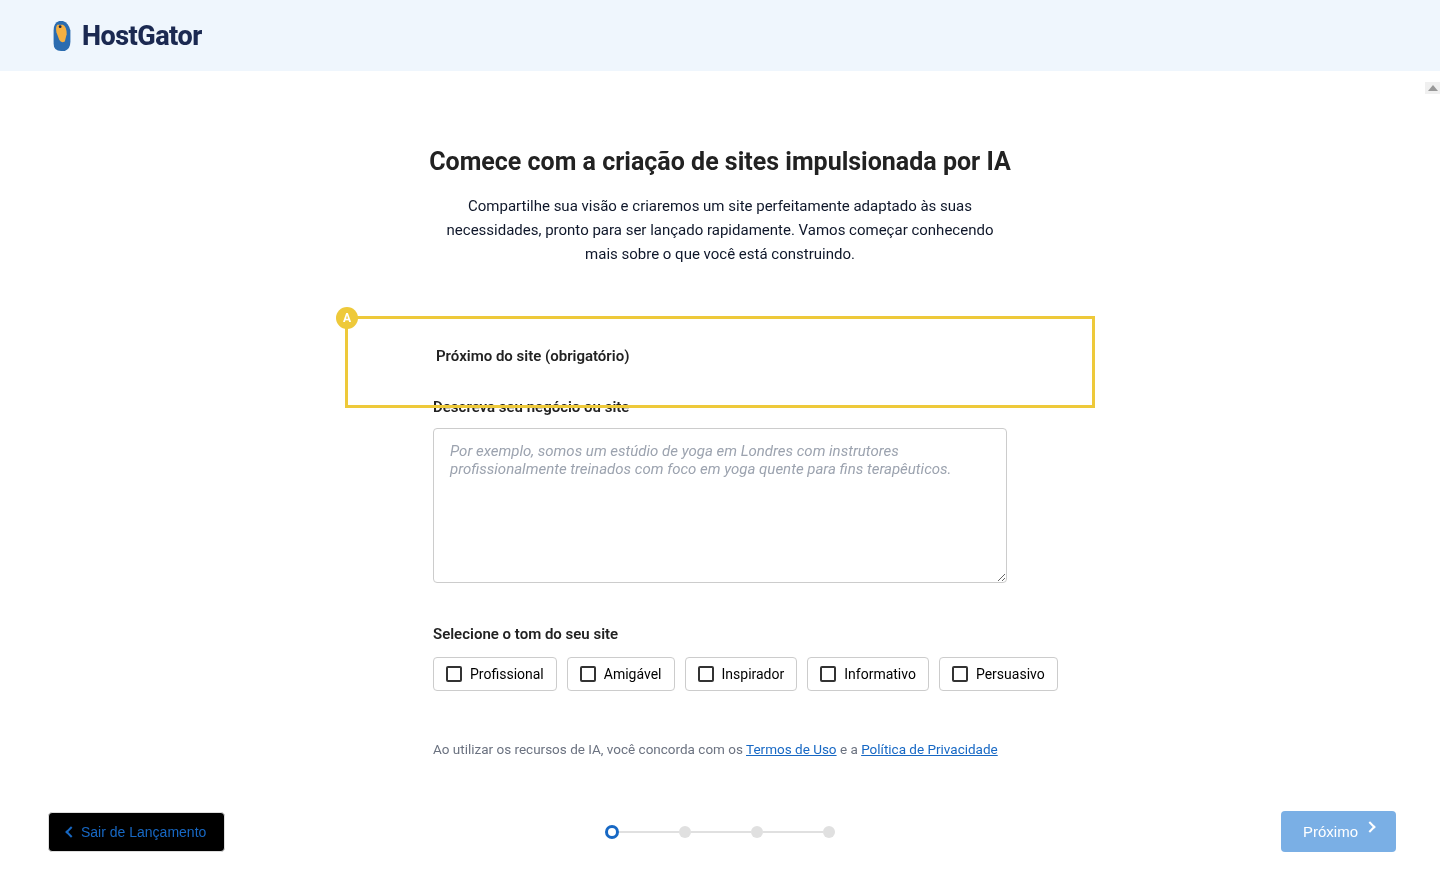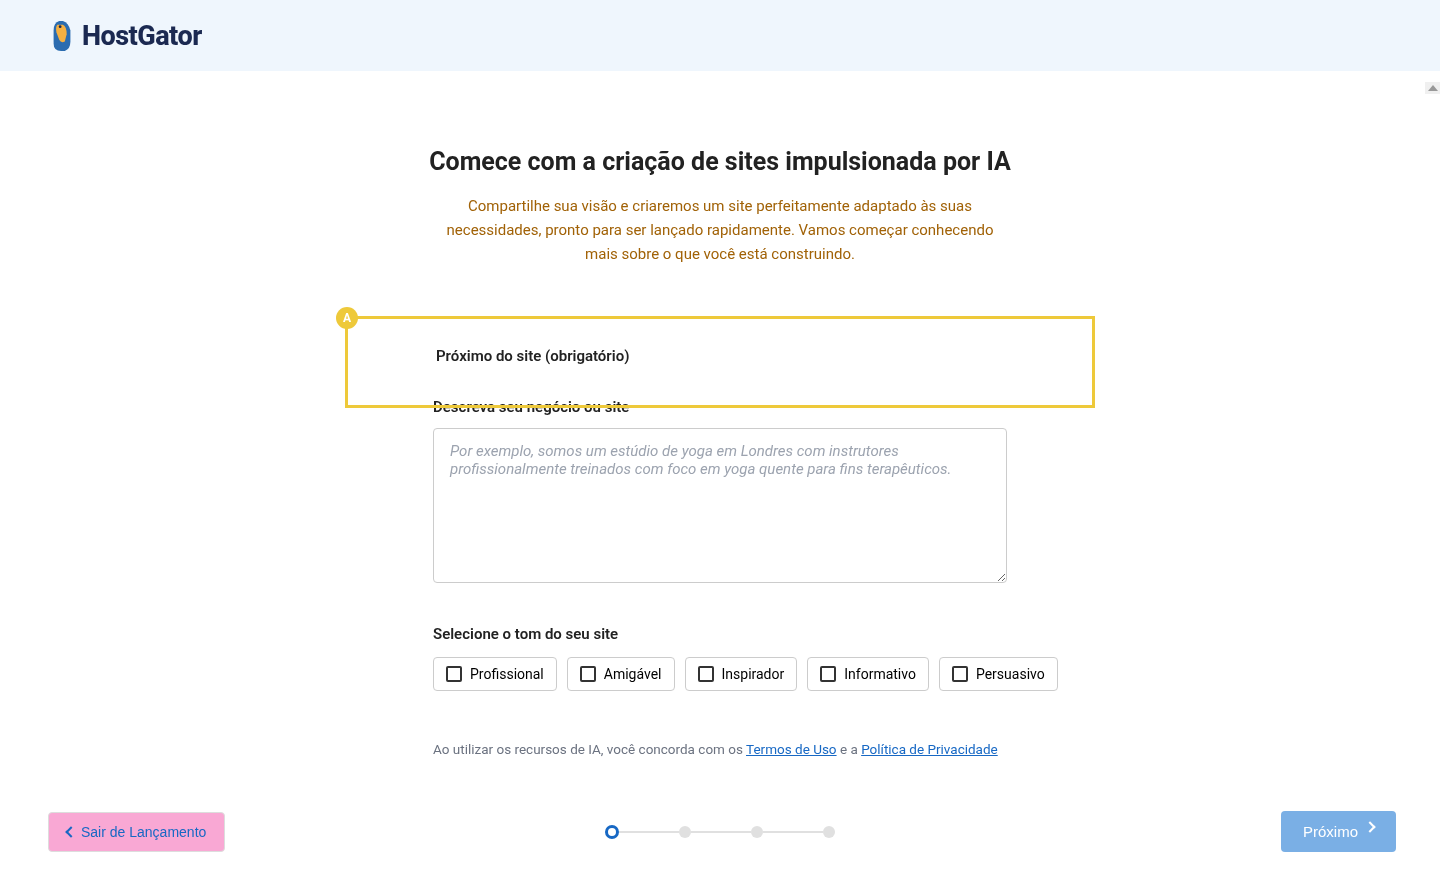--- a/index.html
+++ b/index.html
@@ -61,21 +61,21 @@
     }
     .page-title {
       font-size: 25px;
       font-weight: 700;
       color: #222;
       text-align: center;
       margin-bottom: 18px;
     }
     .page-subtitle {
       font-size: 15px;
-      color: #a16207;
+      color: #0f172a;
       text-align: center;
       line-height: 1.6;
       max-width: 580px;
       margin: 0 auto 50px;
     }
     .highlight-box {
       position: relative;
       border: 3px solid #eec93a;
       padding: 28px 88px 28px 88px;
       margin-bottom: 0;
@@ -190,21 +190,21 @@
       padding: 0 44px 0 48px;
       background: #fff;
     }
     .exit-button {
       display: flex;
       align-items: center;
       gap: 6px;
       padding: 11px 18px;
       border: 1px solid #ddd;
       border-radius: 4px;
-      background: #f9a8d4;
+      background: #000000;
       color: #1768c4;
       font-size: 14px;
       cursor: pointer;
     }
     .progress-steps {
       display: flex;
       align-items: center;
       gap: 0;
       position: absolute;
       left: 50%;

